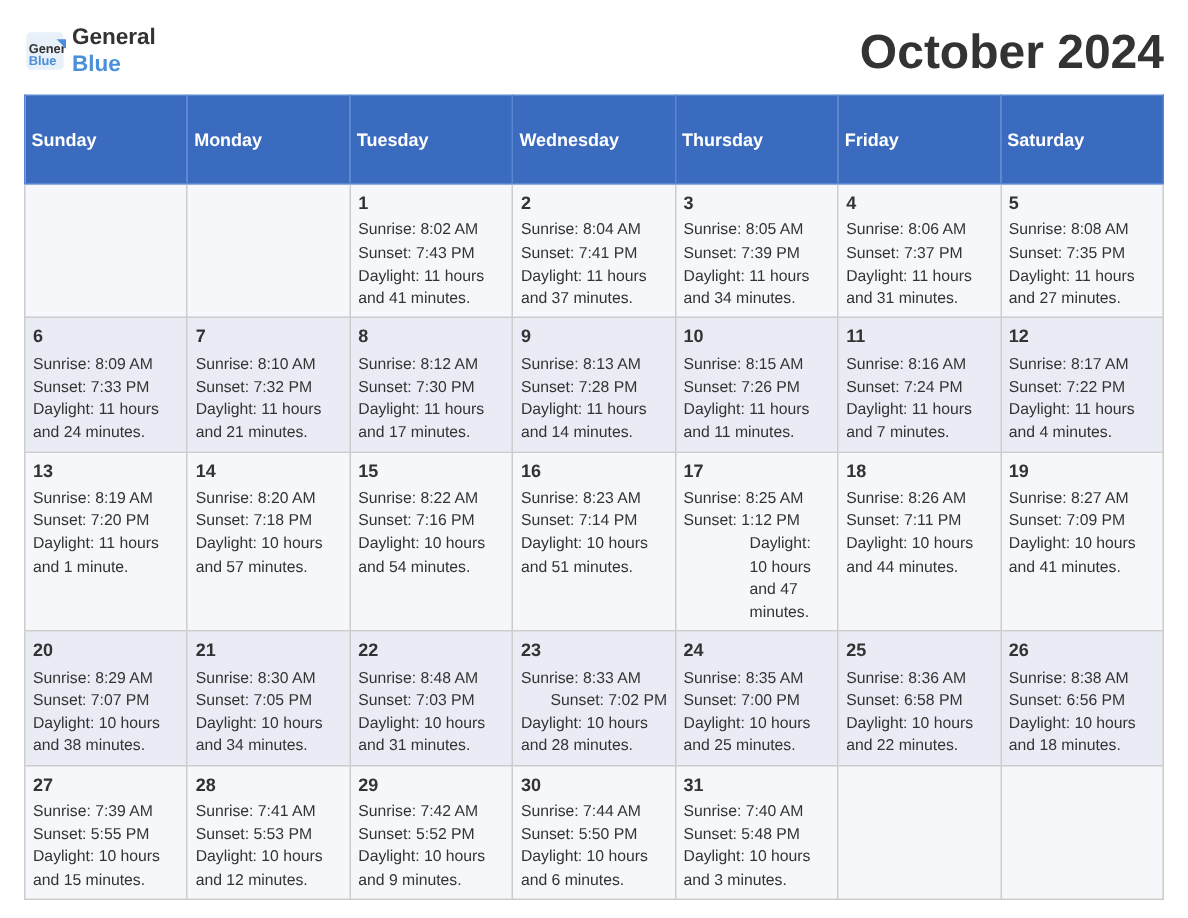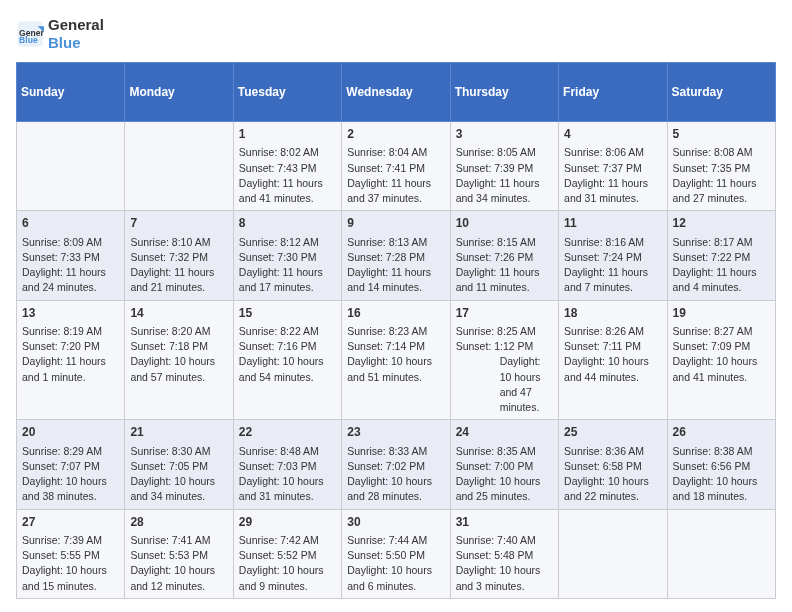--- a/index.html
+++ b/index.html
@@ -87,20 +87,21 @@
       <text x="4" y="30" font-size="11" font-weight="bold" fill="#4a90d9" font-family="Arial">Blue</text>
       <polygon points="28,8 36,8 36,16" fill="#4a90d9"></polygon>
     </svg>
     <div>
       <div class="logo-text">
         General<br><span>Blue</span>
       </div>
     </div>
   </div>
   <div class="title-block">
+    <h1>October 2024</h1>
   </div>
 </div>
 
 <table>
   <thead>
     <tr>
     <th>Sunday</th>
         <th>Monday</th>
         <th>Tuesday</th>
         <th>Wednesday</th>
@@ -247,21 +248,21 @@
         </td>
         <td>
           <span class="day-number">22</span>
           <span style="display: block;">Sunrise: 8:48 AM</span>
           <span style="display: block;">Sunset: 7:03 PM</span>
           <span style="display: block;">Daylight: 10 hours and 31 minutes.</span>
         </td>
         <td>
           <span class="day-number">23</span>
           <span style="display: block;">Sunrise: 8:33 AM</span>
-          <span style="display: block;">Sunset: 7:02 PM</span>
+          <span style="display: block; text-align: right;">Sunset: 7:02 PM</span>
           <span style="display: block;">Daylight: 10 hours and 28 minutes.</span>
         </td>
         <td>
           <span class="day-number">24</span>
           <span style="display: block;">Sunrise: 8:35 AM</span>
           <span style="display: block;">Sunset: 7:00 PM</span>
           <span style="display: block;">Daylight: 10 hours and 25 minutes.</span>
         </td>
         <td>
           <span class="day-number">25</span>

